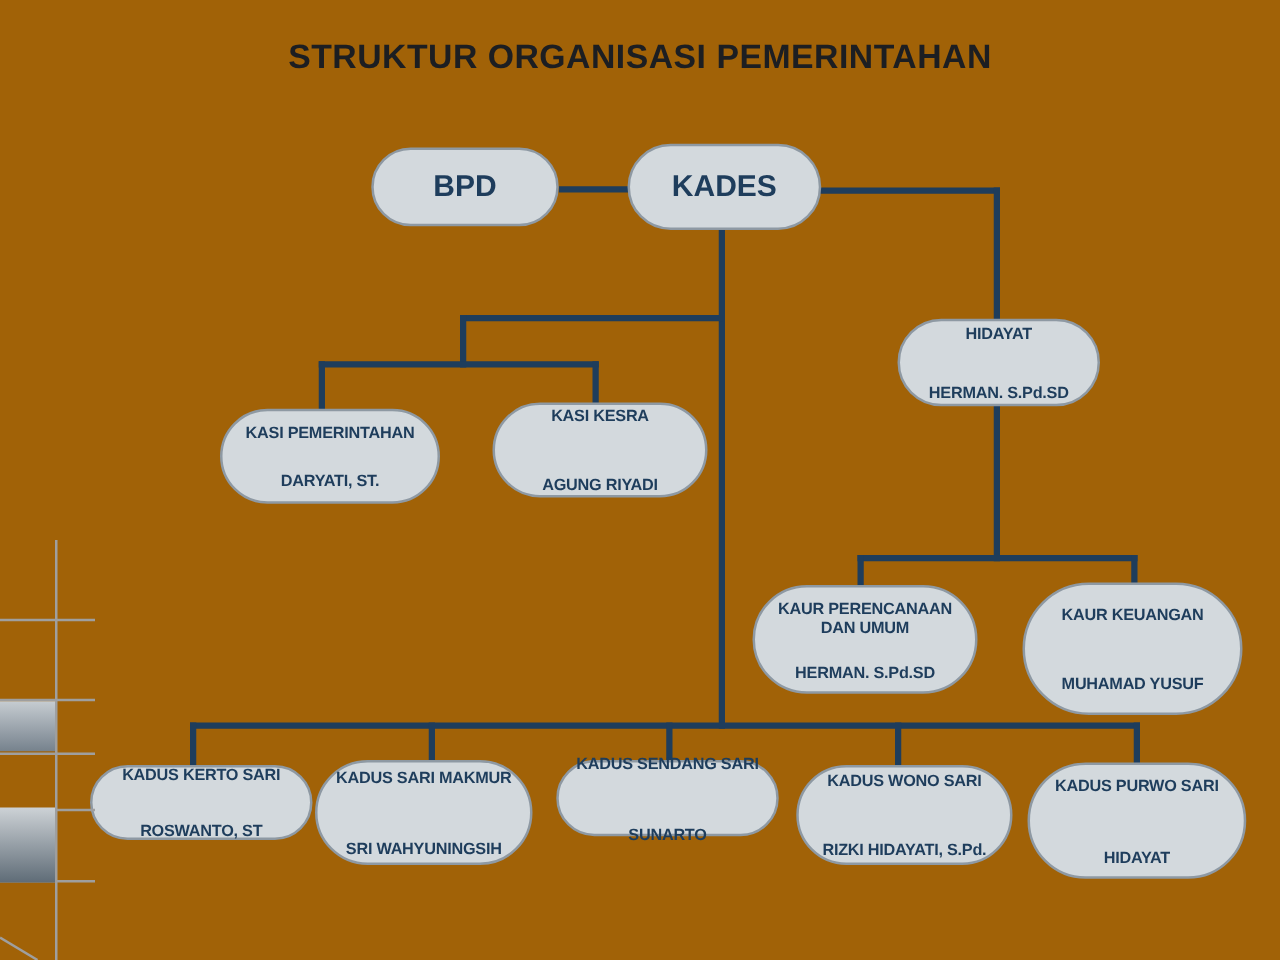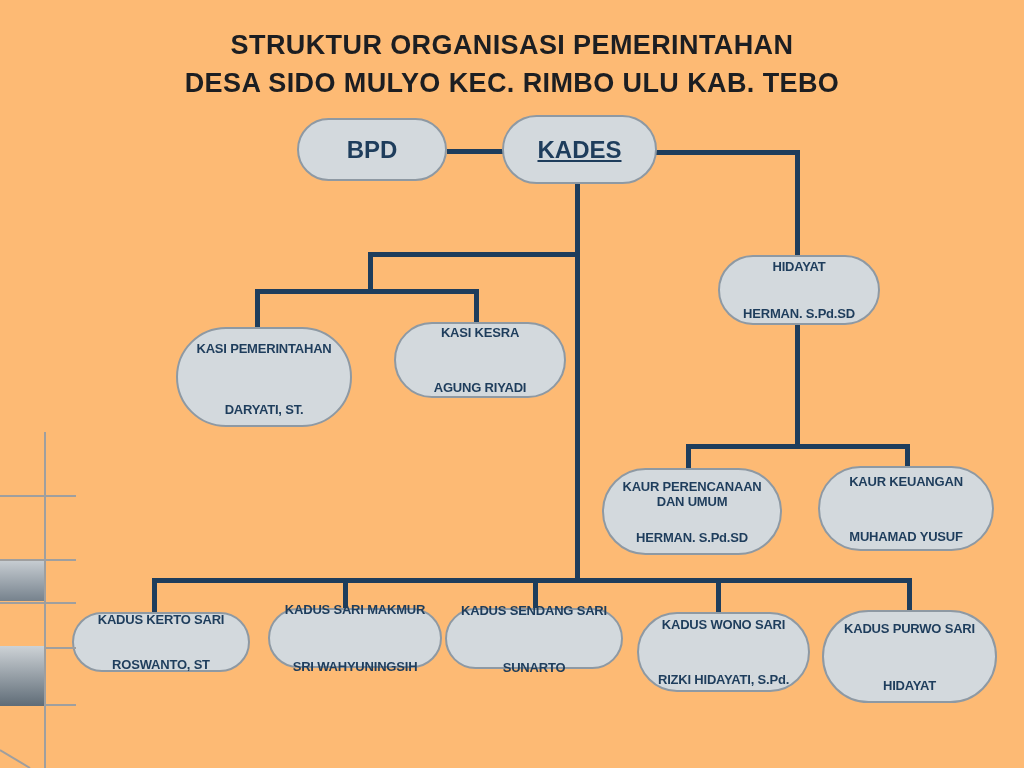--- a/index.html
+++ b/index.html
@@ -1,41 +1,41 @@
 <!DOCTYPE html>
 <html><head>
 <meta charset="utf-8">
 <style>
   html,body{margin:0;padding:0;background:#e8e8e8;}
   .stage{
     position:relative;width:1024px;height:768px;overflow:hidden;
-    background:#fdba74;
+    background:#a16207;
     font-family:"Liberation Sans", sans-serif;
   }
   
   .title-wrap{position:absolute;left:0;top:26px;width:1024px;text-align:center;color:#1c1e22;}
   .title-line{font-size:27px;font-weight:800;letter-spacing:.4px;line-height:38px;}
   
   .node{
     position:absolute;box-sizing:border-box;
     background:#d3d9dd;border:2px solid #8e99a3;border-radius:999px;
     display:flex;flex-direction:column;align-items:center;justify-content:center;
     text-align:center;color:#1e3d5c;font-weight:bold;
     padding:8px 12px;gap:20px;font-size:13px;letter-spacing:-.2px;line-height:15px;
   }
   .node .nm{font-weight:bold;margin-top:18px;}
   #n-bpd{left:297px;top:118px;width:150px;height:63px;font-size:24px;letter-spacing:0;}
-  #n-kades{left:502px;top:115px;width:155px;height:69px;font-size:24px;letter-spacing:0;text-decoration:underline;}
+  #n-kades{left:502px;top:115px;width:155px;height:69px;font-size:24px;letter-spacing:0;}
   #n-sekdes{left:718px;top:255px;width:162px;height:70px;gap:14px;}
-  #n-kasi-pemerintahan{left:176px;top:327px;width:176px;height:100px;gap:28px;justify-content:flex-end;}
+  #n-kasi-pemerintahan{left:176px;top:327px;width:176px;height:76px;gap:6px;}
   #n-kasi-kesra{left:394px;top:322px;width:172px;height:76px;gap:22px;}
   #n-kaur-perencanaan{left:602px;top:468px;width:180px;height:87px;gap:3px;}
-  #n-kaur-keuangan{left:818px;top:466px;width:176px;height:85px;gap:22px;}
+  #n-kaur-keuangan{left:818px;top:466px;width:176px;height:106px;gap:22px;}
   #n-kadus-kerto{left:72px;top:612px;width:178px;height:60px;gap:12px;}
-  #n-kadus-sari-makmur{left:268px;top:608px;width:174px;height:60px;gap:24px;}
+  #n-kadus-sari-makmur{left:252px;top:608px;width:174px;height:84px;gap:24px;}
   #n-kadus-sendang{left:445px;top:608px;width:178px;height:61px;gap:24px;}
   #n-kadus-wono{left:637px;top:612px;width:173px;height:80px;gap:22px;}
   #n-kadus-purwo{left:822px;top:610px;width:175px;height:93px;gap:24px;}
   
   .conn{position:absolute;background:#1e3d5c;}
   #c-bpd-kades{left:447px;top:149px;width:57px;height:5px;}
   #c-kades-right{left:655px;top:150px;width:145px;height:5px;}
   #c-sekdes-top{left:795px;top:150px;width:5px;height:108px;}
   #c-kades-down{left:575px;top:183px;width:5px;height:400px;}
   #c-kasi-h1{left:368px;top:252px;width:210px;height:5px;}
@@ -67,21 +67,20 @@
   #ruler-bar-2{top:646px;height:60px;background:linear-gradient(#cdd2d6,#5f6c77);}
   #ruler-diag{position:absolute;left:0;top:740px;}
 </style>
 </head>
 <body>
 
 <div class="stage">
 
   <div class="title-wrap">
     <div class="title-line">STRUKTUR ORGANISASI PEMERINTAHAN</div>
-    <div class="title-line">DESA SIDO MULYO KEC. RIMBO ULU KAB. TEBO</div>
   </div>
 
   <div class="conn" id="c-bpd-kades"></div>
   <div class="conn" id="c-kades-right"></div>
   <div class="conn" id="c-sekdes-top"></div>
   <div class="conn" id="c-kades-down"></div>
   <div class="conn" id="c-kasi-h1"></div>
   <div class="conn" id="c-kasi-v1"></div>
   <div class="conn" id="c-kasi-h2"></div>
   <div class="conn" id="c-kasi-v-left"></div>

